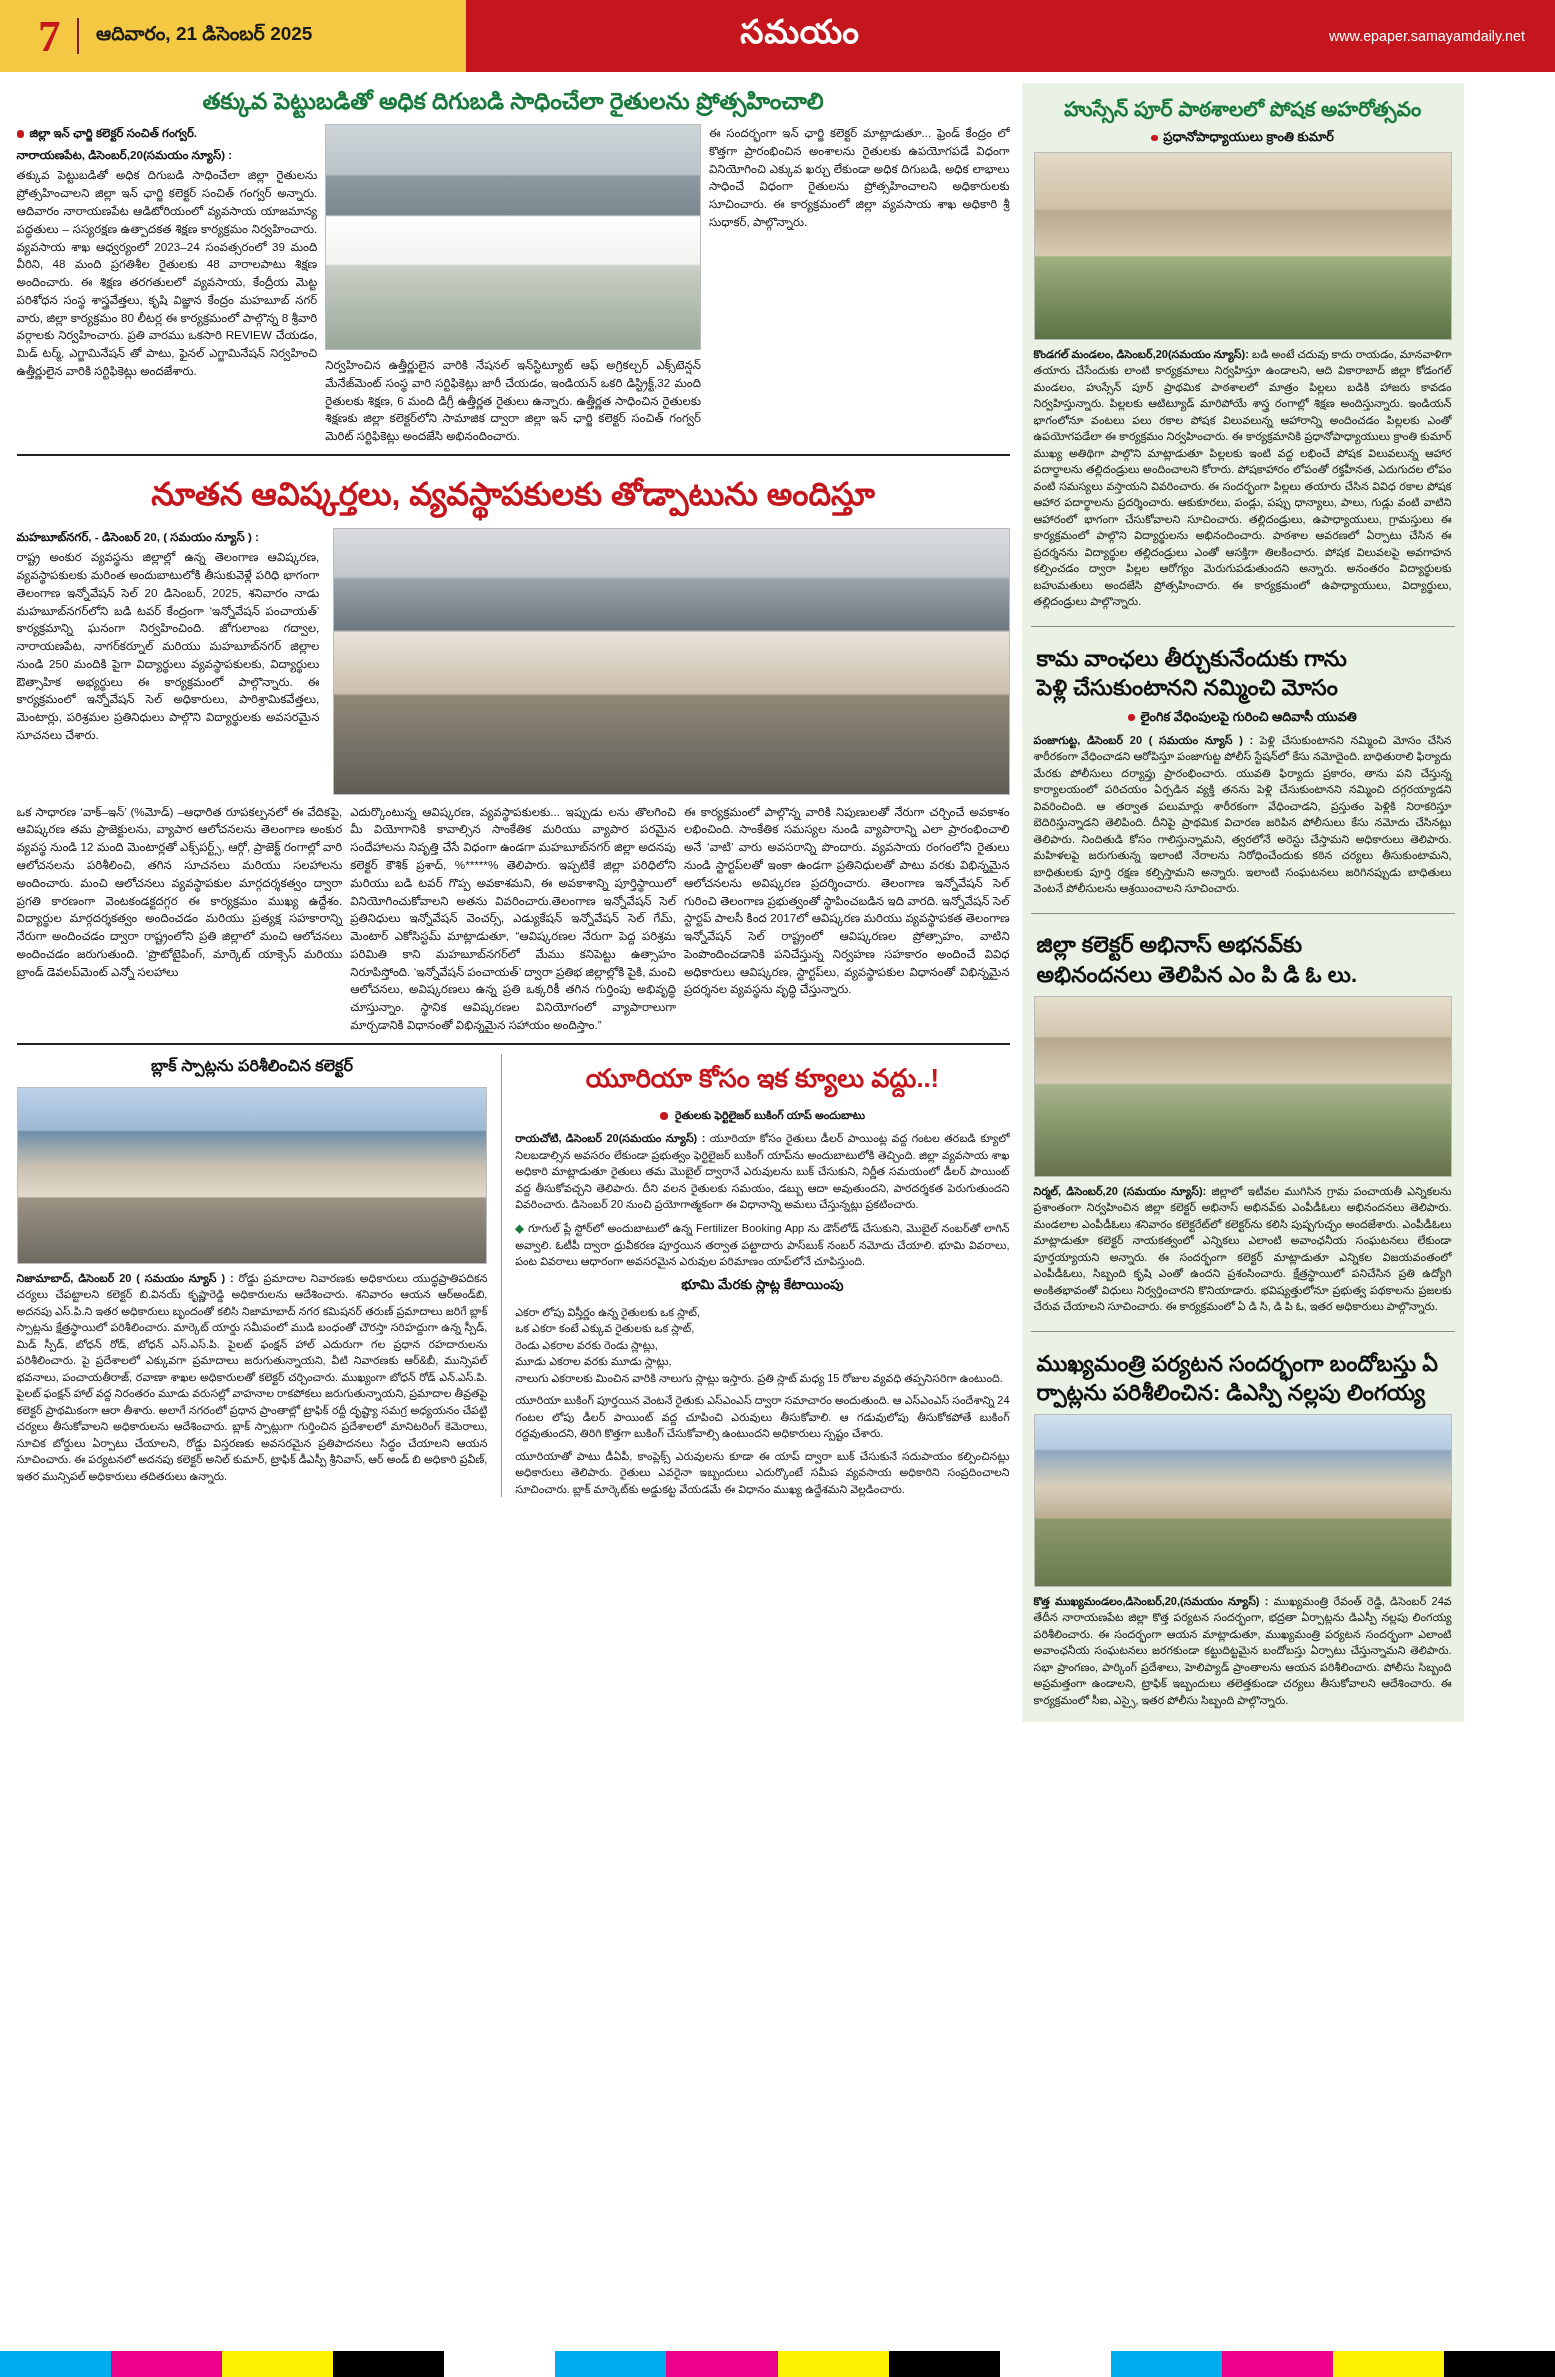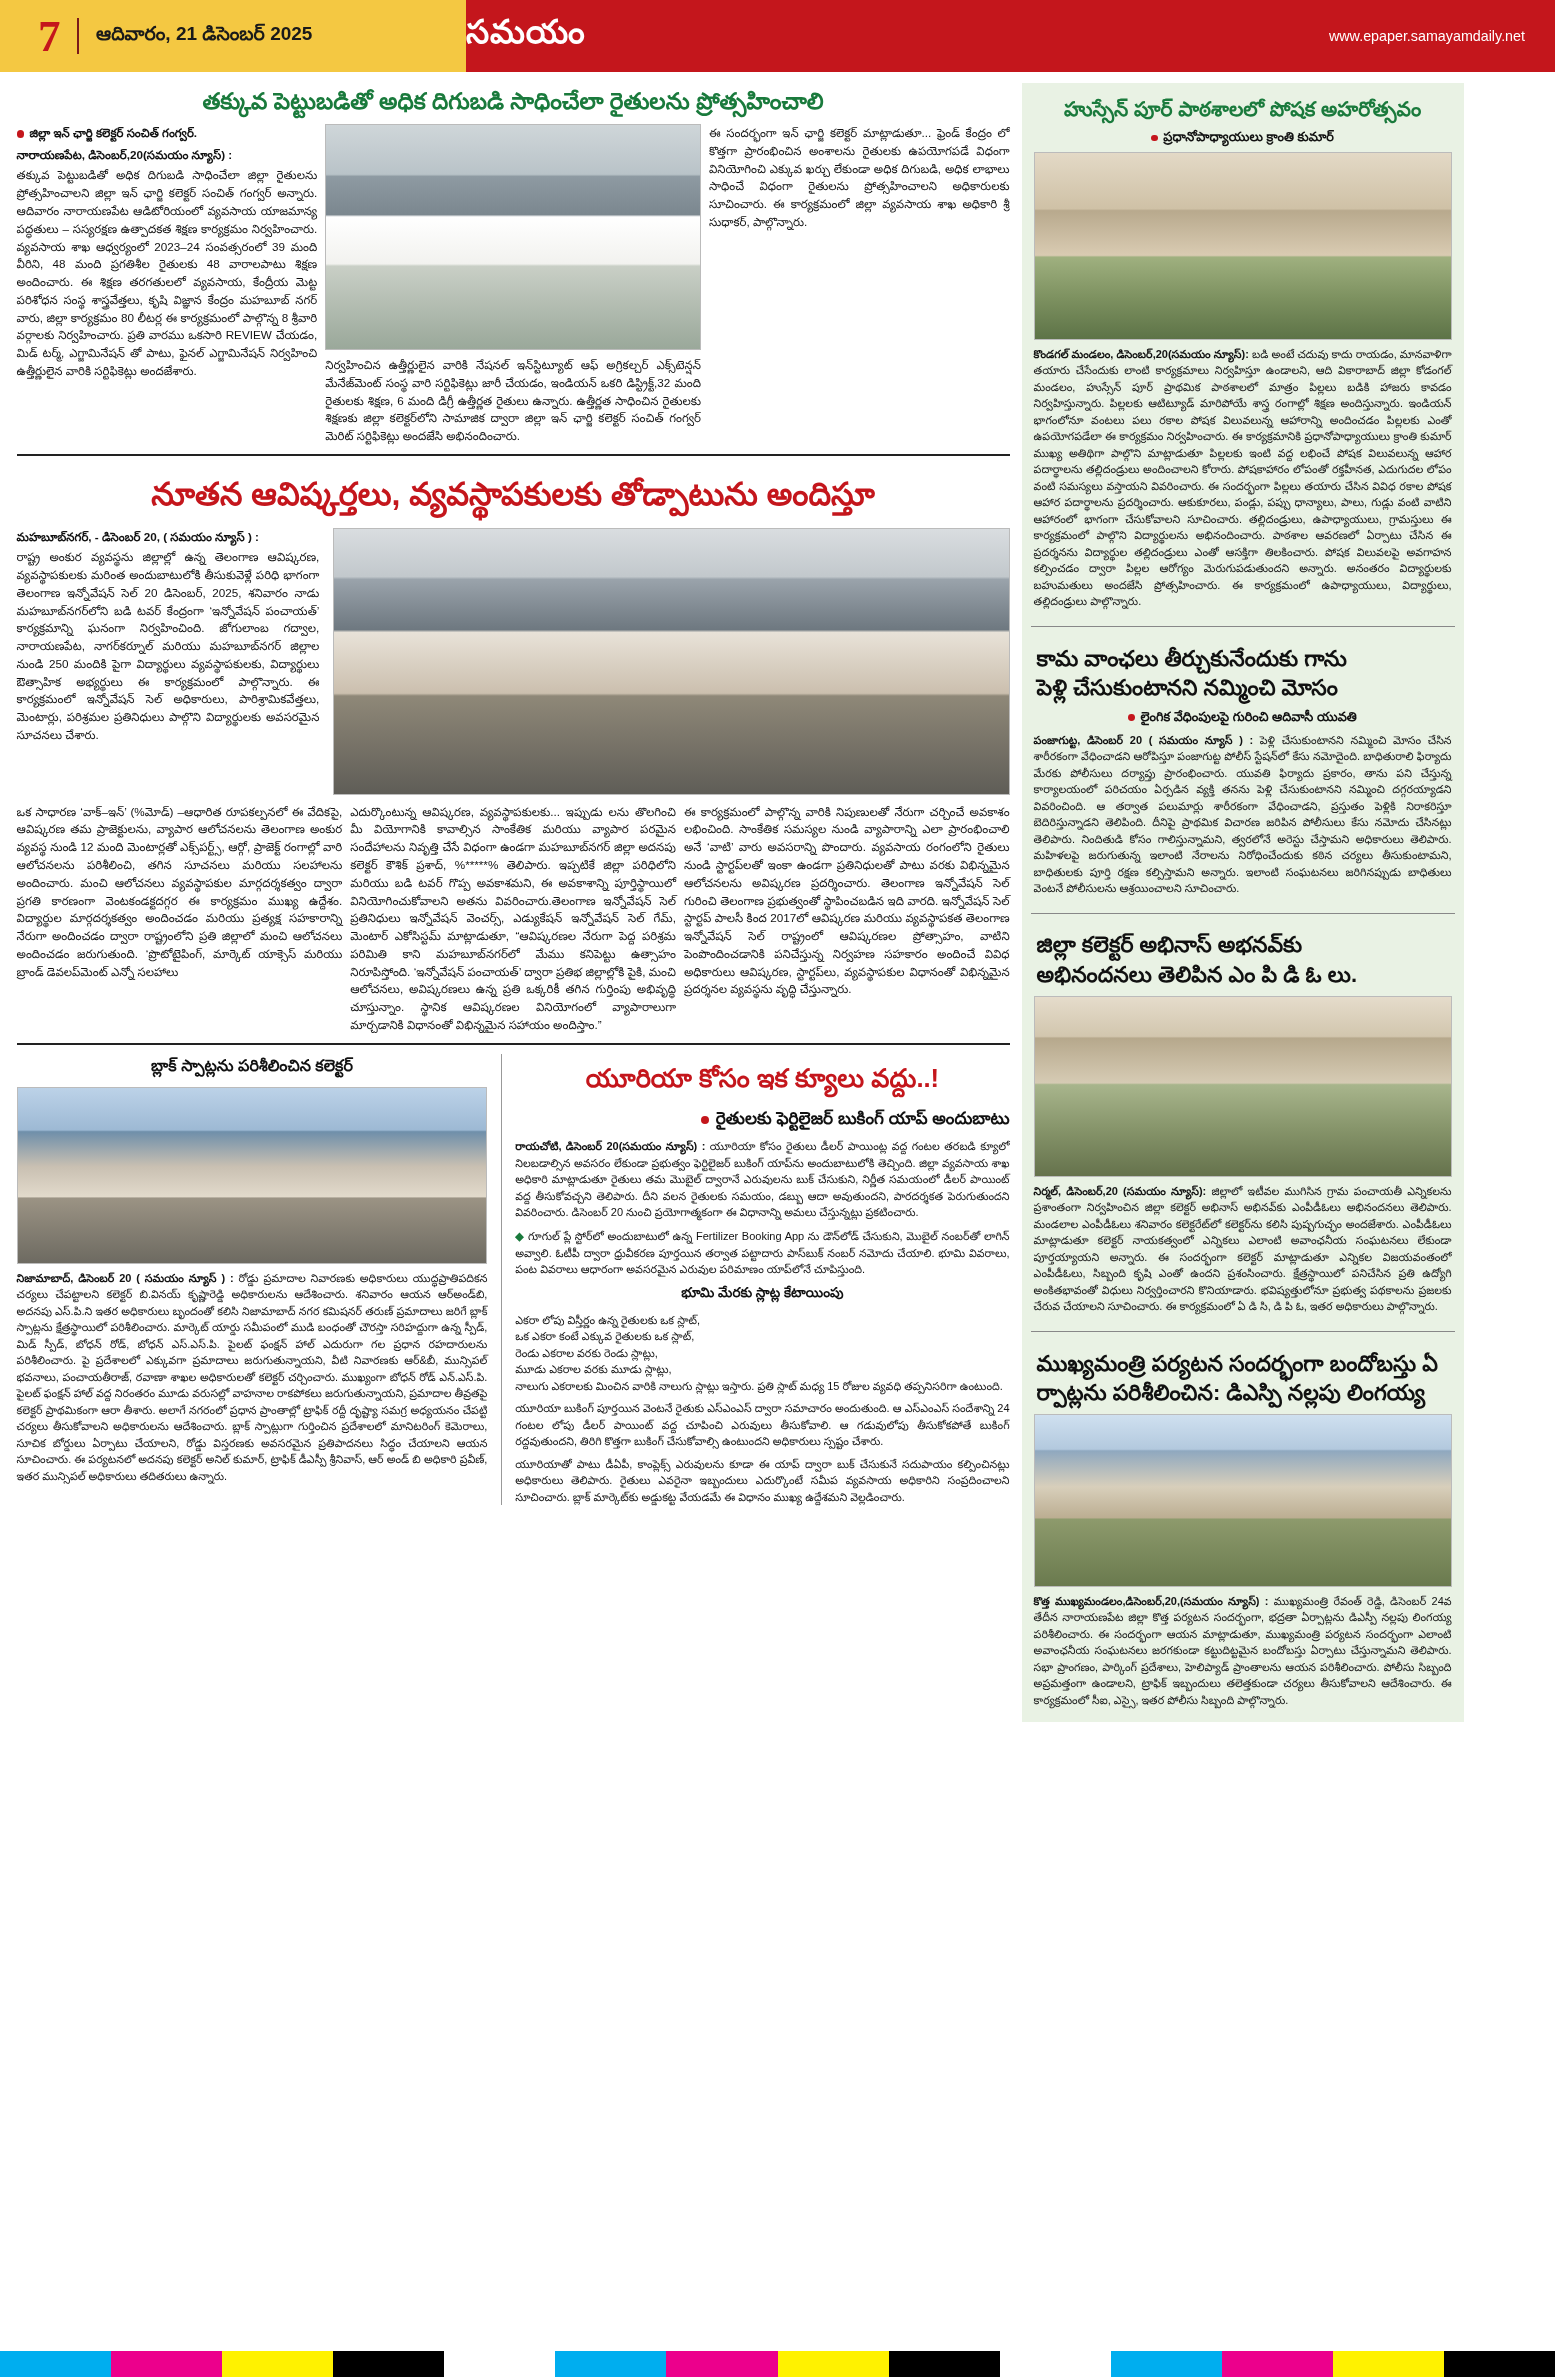--- a/index.html
+++ b/index.html
@@ -51,21 +51,21 @@
   }
   .mast-date {
     font-size: 19px;
     color: #1a1a1a;
     font-weight: bold;
   }
   .mast-center {
     flex: 1;
     display: flex;
     align-items: center;
-    justify-content: flex-start;
+    justify-content: center;
     background: #c4161c;
   }
   .mast-title {
     color: #ffffff;
     font-size: 33px;
     font-weight: bold;
     letter-spacing: 0.8px;
   }
   .mast-right {
     width: 421px;
@@ -114,24 +114,24 @@
   }
   .headline-red.sm { font-size: 25.6px; }
   .subhead-center {
     text-align: center;
     font-size: 16px;
     font-weight: bold;
     color: #111;
     padding: 3px 0 7.5px 0;
   }
   .bullet-line {
-    font-size: 17px;
+    font-size: 11px;
     font-weight: bold;
     color: #111;
-    text-align: right;
+    text-align: center;
     padding: 1.5px 0 6px 0;
   }
   .bullet-line .dot {
     display: inline-block;
     width: 8.3px; height: 8.3px;
     background: #c4161c;
     border-radius: 50%;
     margin-right: 6.8px;
     vertical-align: middle;
   }

